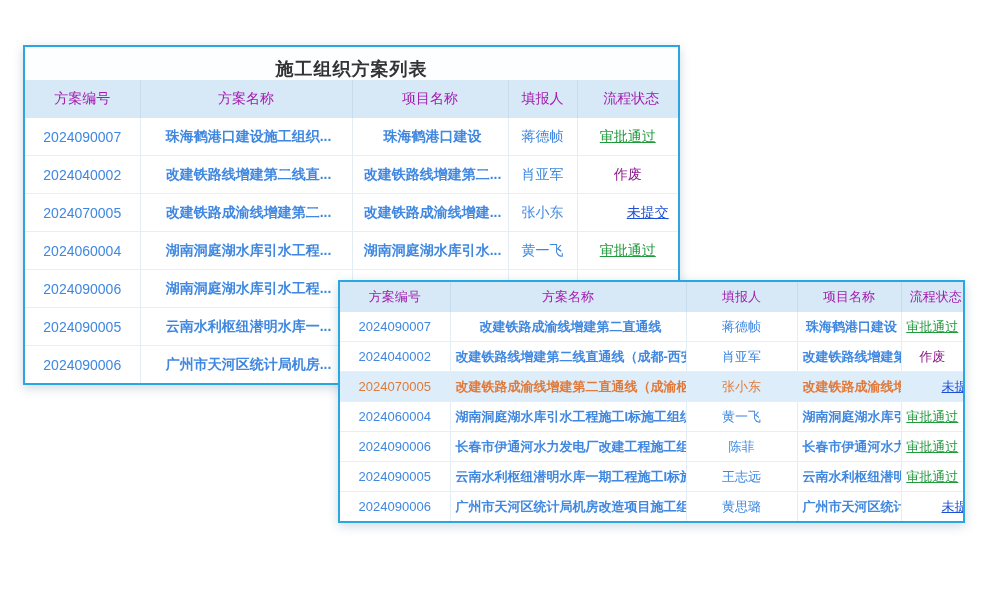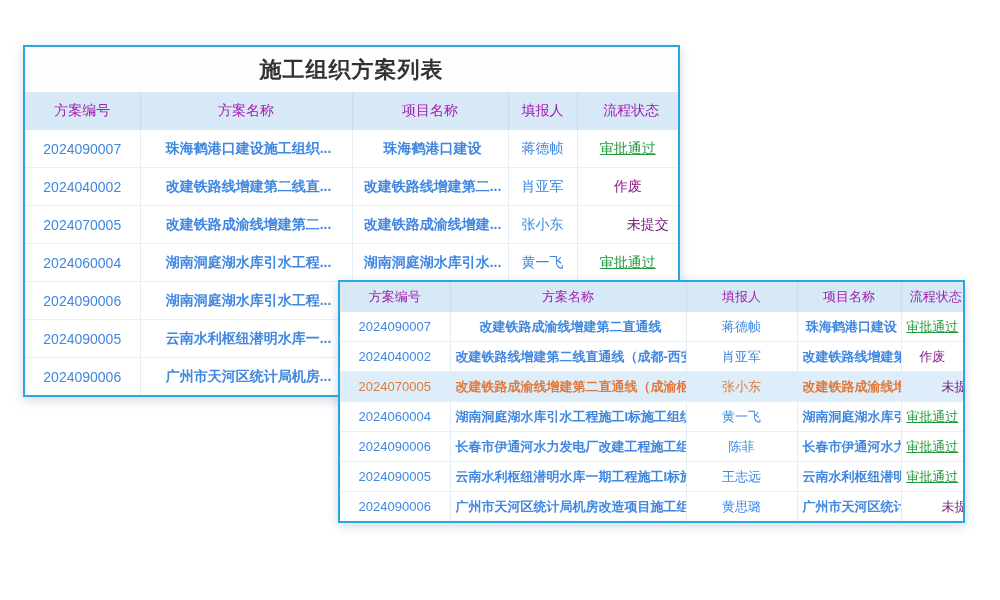--- a/index.html
+++ b/index.html
@@ -13,21 +13,21 @@
     border:2px solid #2aa7e0;
     box-shadow:0 3px 10px rgba(90,120,150,.28);
   }
   .list-panel{left:23px;top:45px;width:657px;z-index:1;}
   .query-panel{left:338px;top:280px;width:627px;z-index:2;}
 
   .panel-title{
     text-align:center;font-weight:bold;color:#333;background:#fdfeff;
     letter-spacing:1px;
   }
-  .list-panel .panel-title{height:45px;line-height:45px;font-size:22px;}
+  .list-panel .panel-title{height:33px;line-height:45px;font-size:18px;}
   .query-panel .panel-title{height:42px;line-height:42px;font-size:20px;}
 
   table{border-collapse:collapse;table-layout:fixed;width:100%;}
   th{
     background:#d7e9f7;color:#a21caf;font-weight:normal;
     border-right:1px solid #c7ddee;
   }
   th:last-child{border-right:none;padding-left:8px;}
   .list-panel th{height:36px;font-size:14px;}
   .query-panel th{height:28px;font-size:13px;}
@@ -44,21 +44,21 @@
 
   td.c-left{text-align:center;padding-left:5px;font-weight:bold;}
 
   
   .selected{background:#ddeefa;}
   .selected td{color:#e0793a;}
 
   
   td[data-status="approved"]{color:#22993c;text-decoration:underline;}
   td[data-status="void"]{color:#8b1a8b;}
-  td[data-status="unsubmitted"]{color:#701a75;padding-left:40px;}
+  td[data-status="unsubmitted"]{color:#1d4ed8;text-decoration:underline;padding-left:40px;}
 
   
   .list-panel .w1{width:115px;} .list-panel .w2{width:212px;}
   .list-panel .w3{width:156px;} .list-panel .w4{width:69px;}
   .list-panel .w5{width:101px;}
   
   .query-panel .w1{width:110px;} .query-panel .w2{width:236px;}
   .query-panel .w3{width:111px;} .query-panel .w4{width:104px;}
   .query-panel .w5{width:62px;}
 </style>

